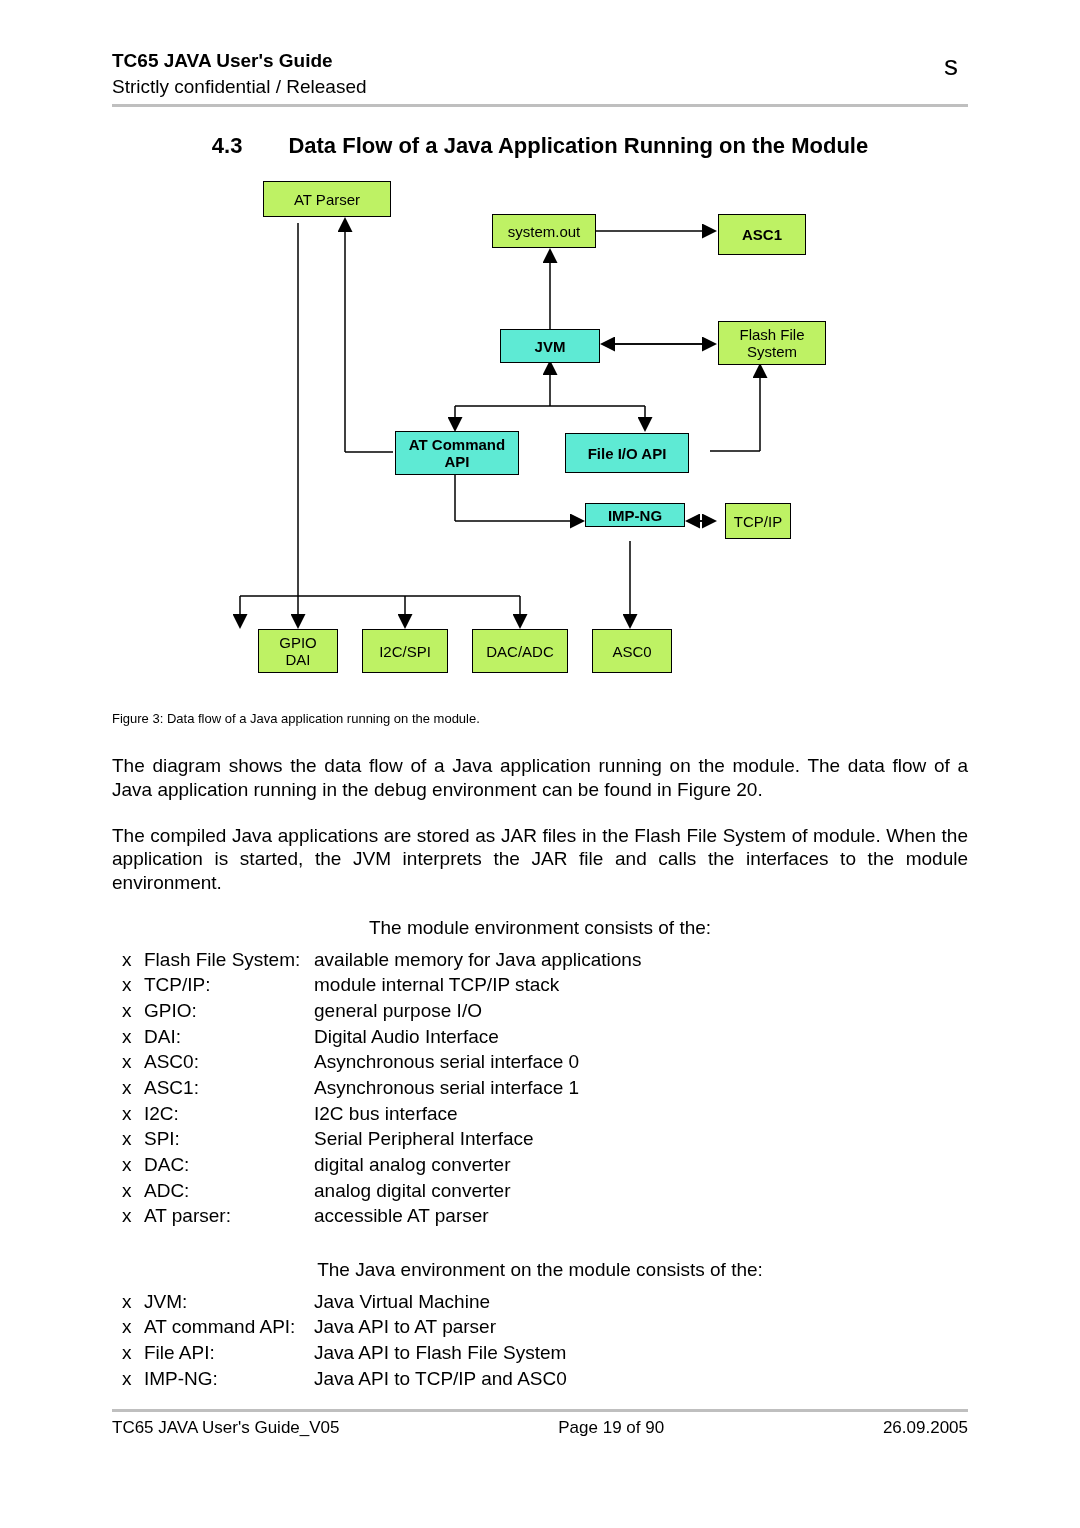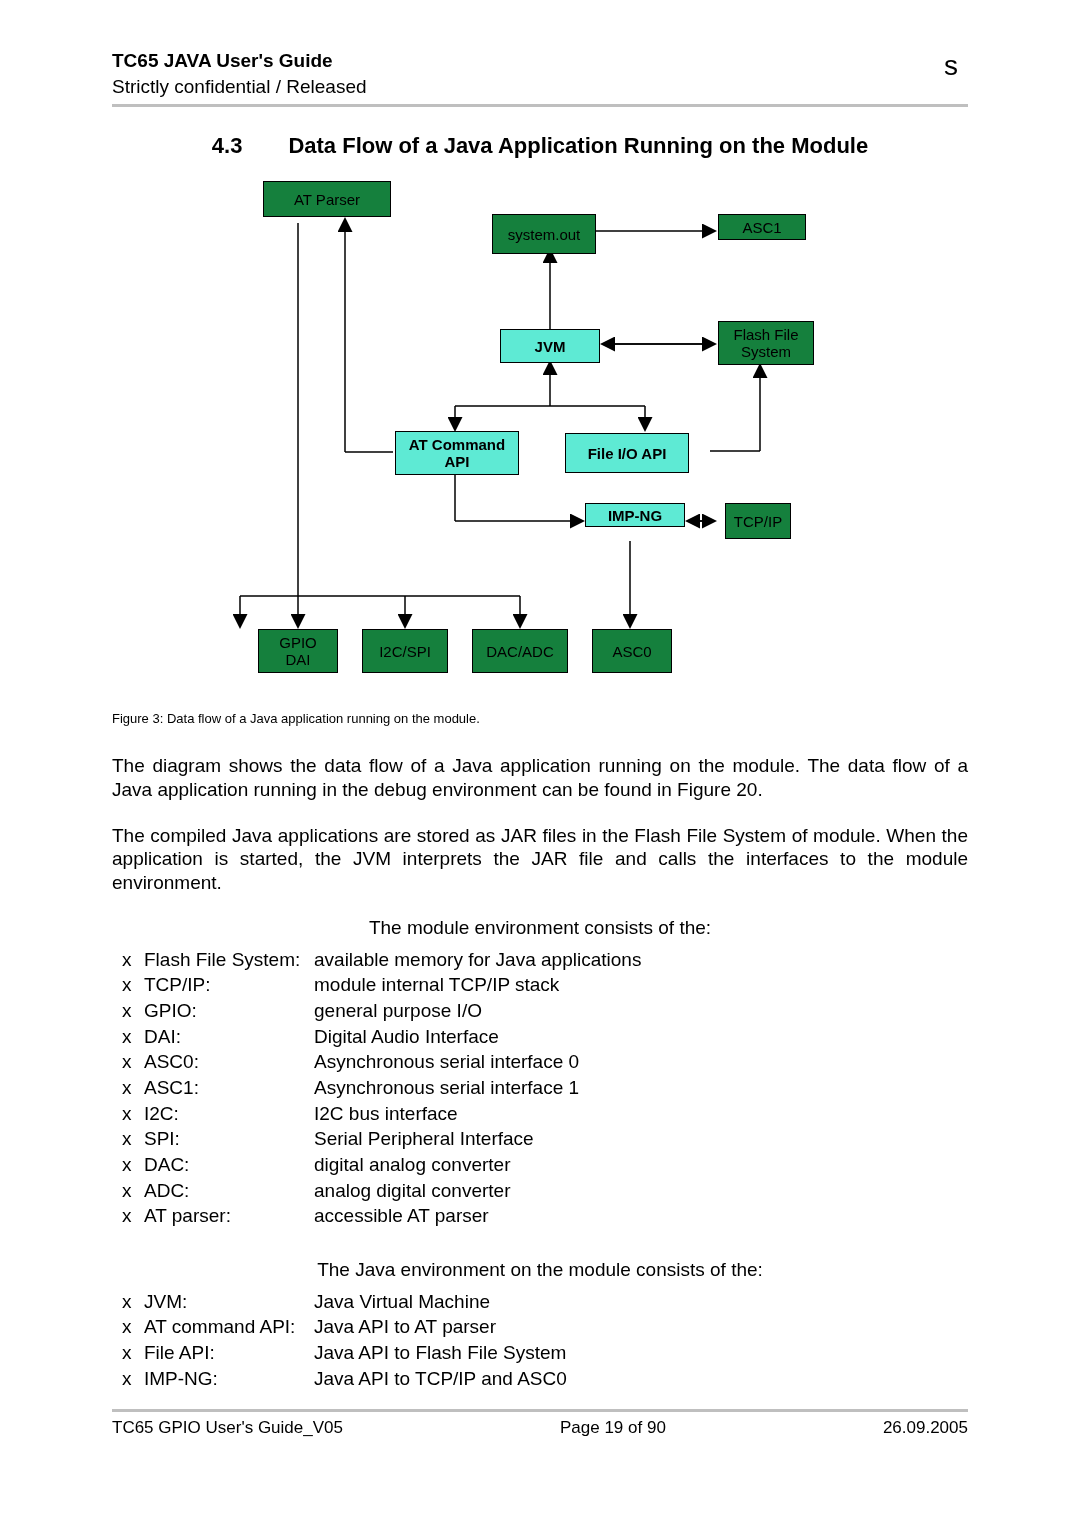--- a/index.html
+++ b/index.html
@@ -49,21 +49,21 @@
   
   .diagram {
     position: relative;
     width: 700px;
     height: 520px;
     margin: 0 auto 10px auto;
   }
   .dbox {
     position: absolute;
     border: 1px solid #000;
-    background: #15803d;
+    background: #bef264;
     display: flex;
     align-items: center;
     justify-content: center;
     text-align: center;
     font-size: 15px;
     padding: 2px 4px;
   }
   .dbox.shaded { background: #5eead4; font-weight: bold; }
   .figcaption {
     font-size: 13px;
@@ -166,24 +166,24 @@
     <line x1="50" y1="415" x2="330" y2="415" stroke="#000" stroke-width="1.5"></line>
     <line x1="108" y1="415" x2="108" y2="445" stroke="#000" stroke-width="1.5" marker-end="url(#ah)"></line>
     <line x1="215" y1="415" x2="215" y2="445" stroke="#000" stroke-width="1.5" marker-end="url(#ah)"></line>
     <line x1="330" y1="415" x2="330" y2="445" stroke="#000" stroke-width="1.5" marker-end="url(#ah)"></line>
     <line x1="50" y1="415" x2="50" y2="445" stroke="#000" stroke-width="1.5" marker-end="url(#ah)"></line>
 
     <line x1="108" y1="445" x2="108" y2="418" stroke="#000" stroke-width="1.5" marker-end="url(#ah)" opacity="0"></line>
   </svg>
 
   <div class="dbox" style="left:73px; top:0; width:128px; height:36px;">AT Parser</div>
-  <div class="dbox" style="left:302px; top:33px; width:104px; height:40px;">system.out</div>
-  <div class="dbox" style="left:528px; top:33px; width:88px; height:26px;">ASC1</div>
+  <div class="dbox" style="left:302px; top:33px; width:104px; height:34px;">system.out</div>
+  <div class="dbox" style="left:528px; top:33px; width:88px; height:41px;font-weight:bold;">ASC1</div>
   <div class="dbox shaded" style="left:310px; top:148px; width:100px; height:34px;">JVM</div>
-  <div class="dbox" style="left:528px; top:140px; width:96px; height:44px; white-space:pre-line;">Flash File
+  <div class="dbox" style="left:528px; top:140px; width:108px; height:44px; white-space:pre-line;">Flash File
 System</div>
   <div class="dbox shaded" style="left:205px; top:250px; width:124px; height:44px; white-space:pre-line;">AT Command
 API</div>
   <div class="dbox shaded" style="left:375px; top:252px; width:124px; height:40px;">File I/O API</div>
   <div class="dbox shaded" style="left:395px; top:322px; width:100px; height:24px;">IMP-NG</div>
   <div class="dbox" style="left:535px; top:322px; width:66px; height:36px;">TCP/IP</div>
   <div class="dbox" style="left:68px; top:448px; width:80px; height:44px; white-space:pre-line;">GPIO
 DAI</div>
   <div class="dbox" style="left:172px; top:448px; width:86px; height:44px;">I2C/SPI</div>
   <div class="dbox" style="left:282px; top:448px; width:96px; height:44px;">DAC/ADC</div>
@@ -273,16 +273,16 @@
     </div>
     <div class="def-row">
       <span class="def-bullet">x</span>
       <span class="def-term">IMP-NG:</span>
       <span class="def-desc">Java API to TCP/IP and ASC0</span>
     </div>
   </div>
 
 <hr class="hr-bottom">
 <div class="footer-row">
-  <span>TC65 GPIO User's Guide_V05</span>
+  <span>TC65 JAVA User's Guide_V05</span>
   <span>Page 19 of 90</span>
   <span>26.09.2005</span>
 </div>
 
 </body></html>

